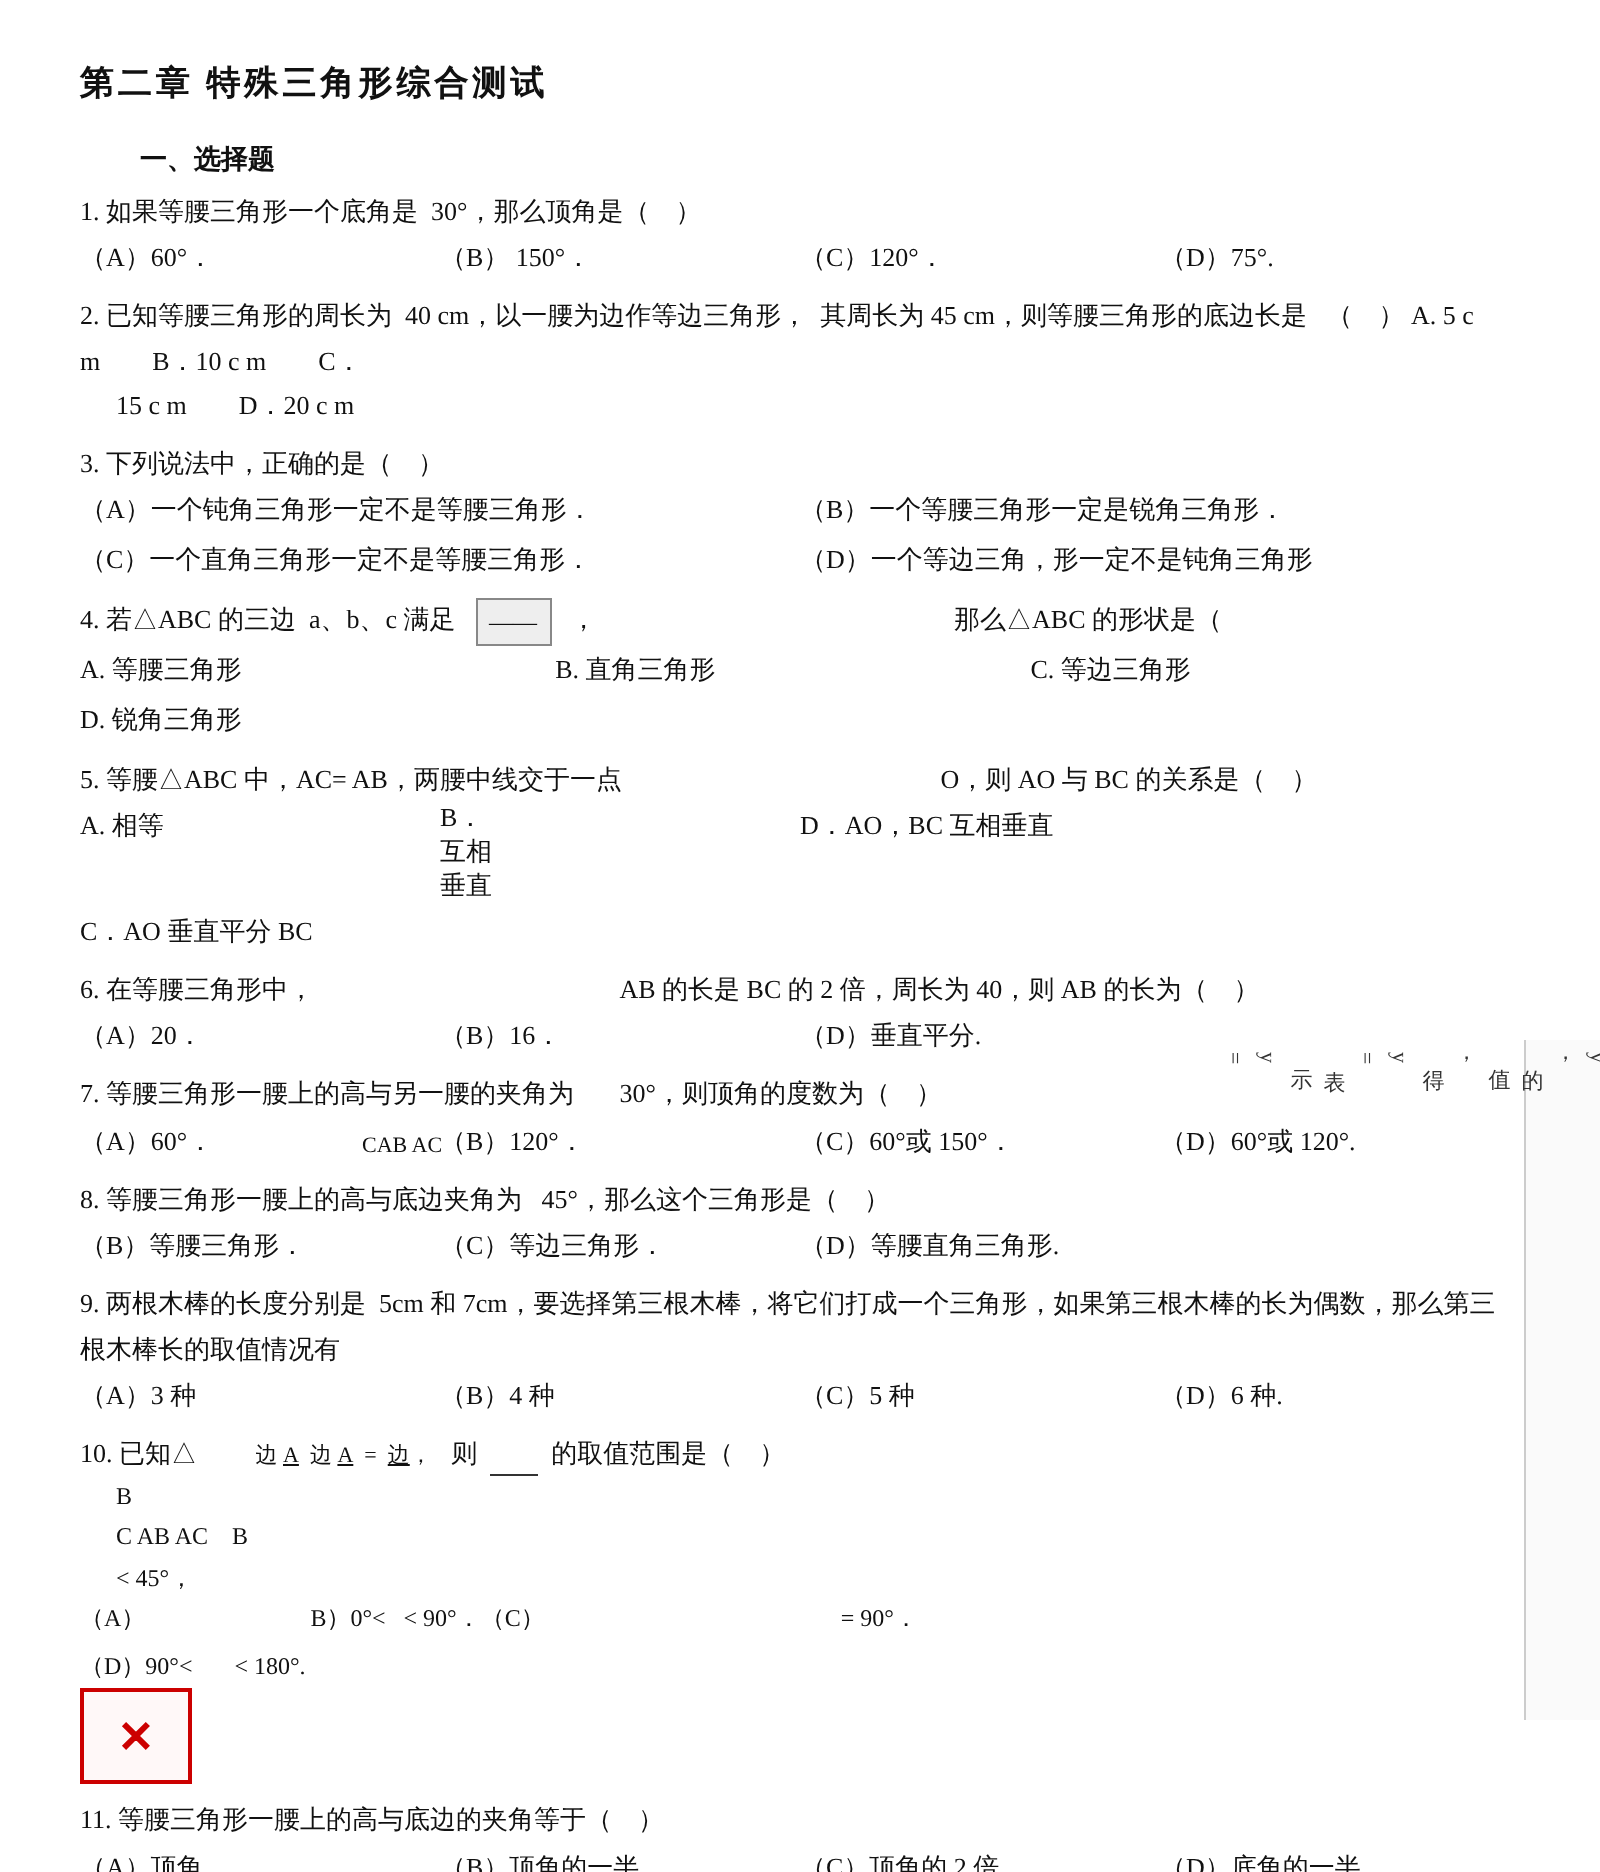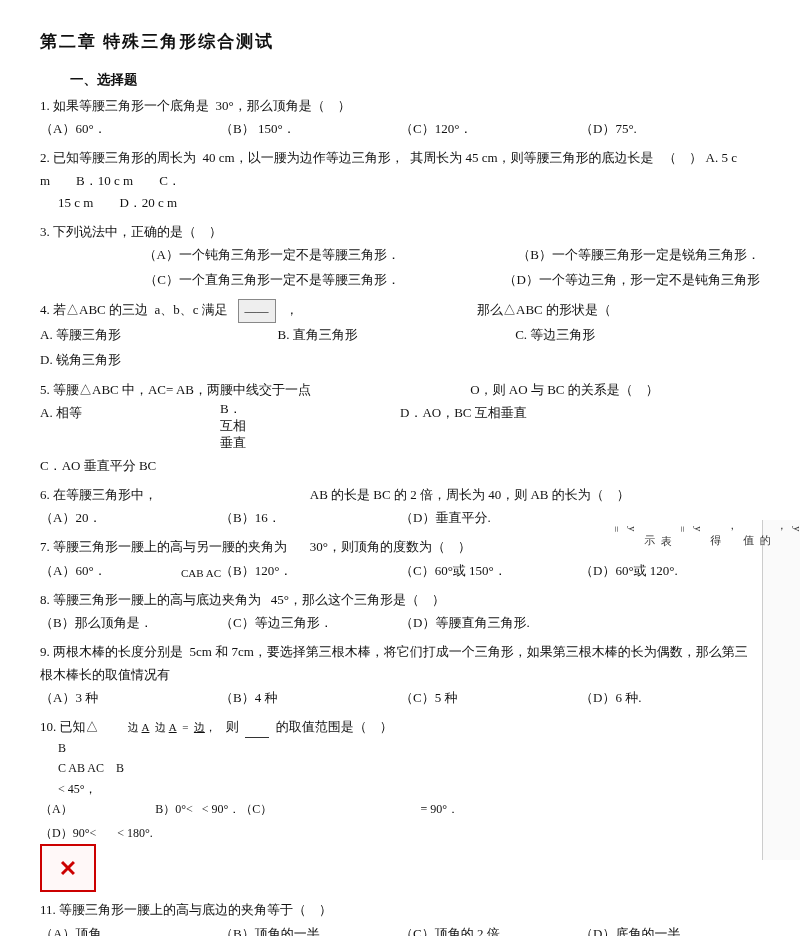--- a/index.html
+++ b/index.html
@@ -45,21 +45,20 @@
       min-width: 160px;
       flex: 0 0 25%;
     }
     .option-wide {
       min-width: 220px;
       flex: 0 0 33%;
     }
     .option-half {
       min-width: 220px;
       flex: 0 0 50%;
-      text-align: right;
     }
     .indent {
       margin-left: 18px;
     }
     .blank {
       display: inline-block;
       border-bottom: 1px solid #333;
       min-width: 40px;
       height: 14px;
       vertical-align: bottom;
@@ -184,21 +183,21 @@
       <span class="option">（B）120°．</span>
       <span class="option">（C）60°或 150°．</span>
       <span class="option">（D）60°或 120°.</span>
     </div>
   </div>
 
   <div class="question">
     <span>8.</span>
     等腰三角形一腰上的高与底边夹角为&nbsp;&nbsp;&nbsp;45°，那么这个三角形是（&nbsp;&nbsp;&nbsp;&nbsp;）
     <div class="options">
-      <span class="option">（B）那么顶角是．</span>
+      <span class="option">（B）等腰三角形．</span>
       <span class="option">（C）等边三角形．</span>
       <span class="option">（D）等腰直角三角形.</span>
     </div>
   </div>
 
   <div class="question">
     <span>9.</span>
     两根木棒的长度分别是 &nbsp;5cm 和 7cm，要选择第三根木棒，将它们打成一个三角形，如果第三根木棒的长为偶数，那么第三根木棒长的取值情况有
     <div class="options">
       <span class="option">（A）3 种</span>

